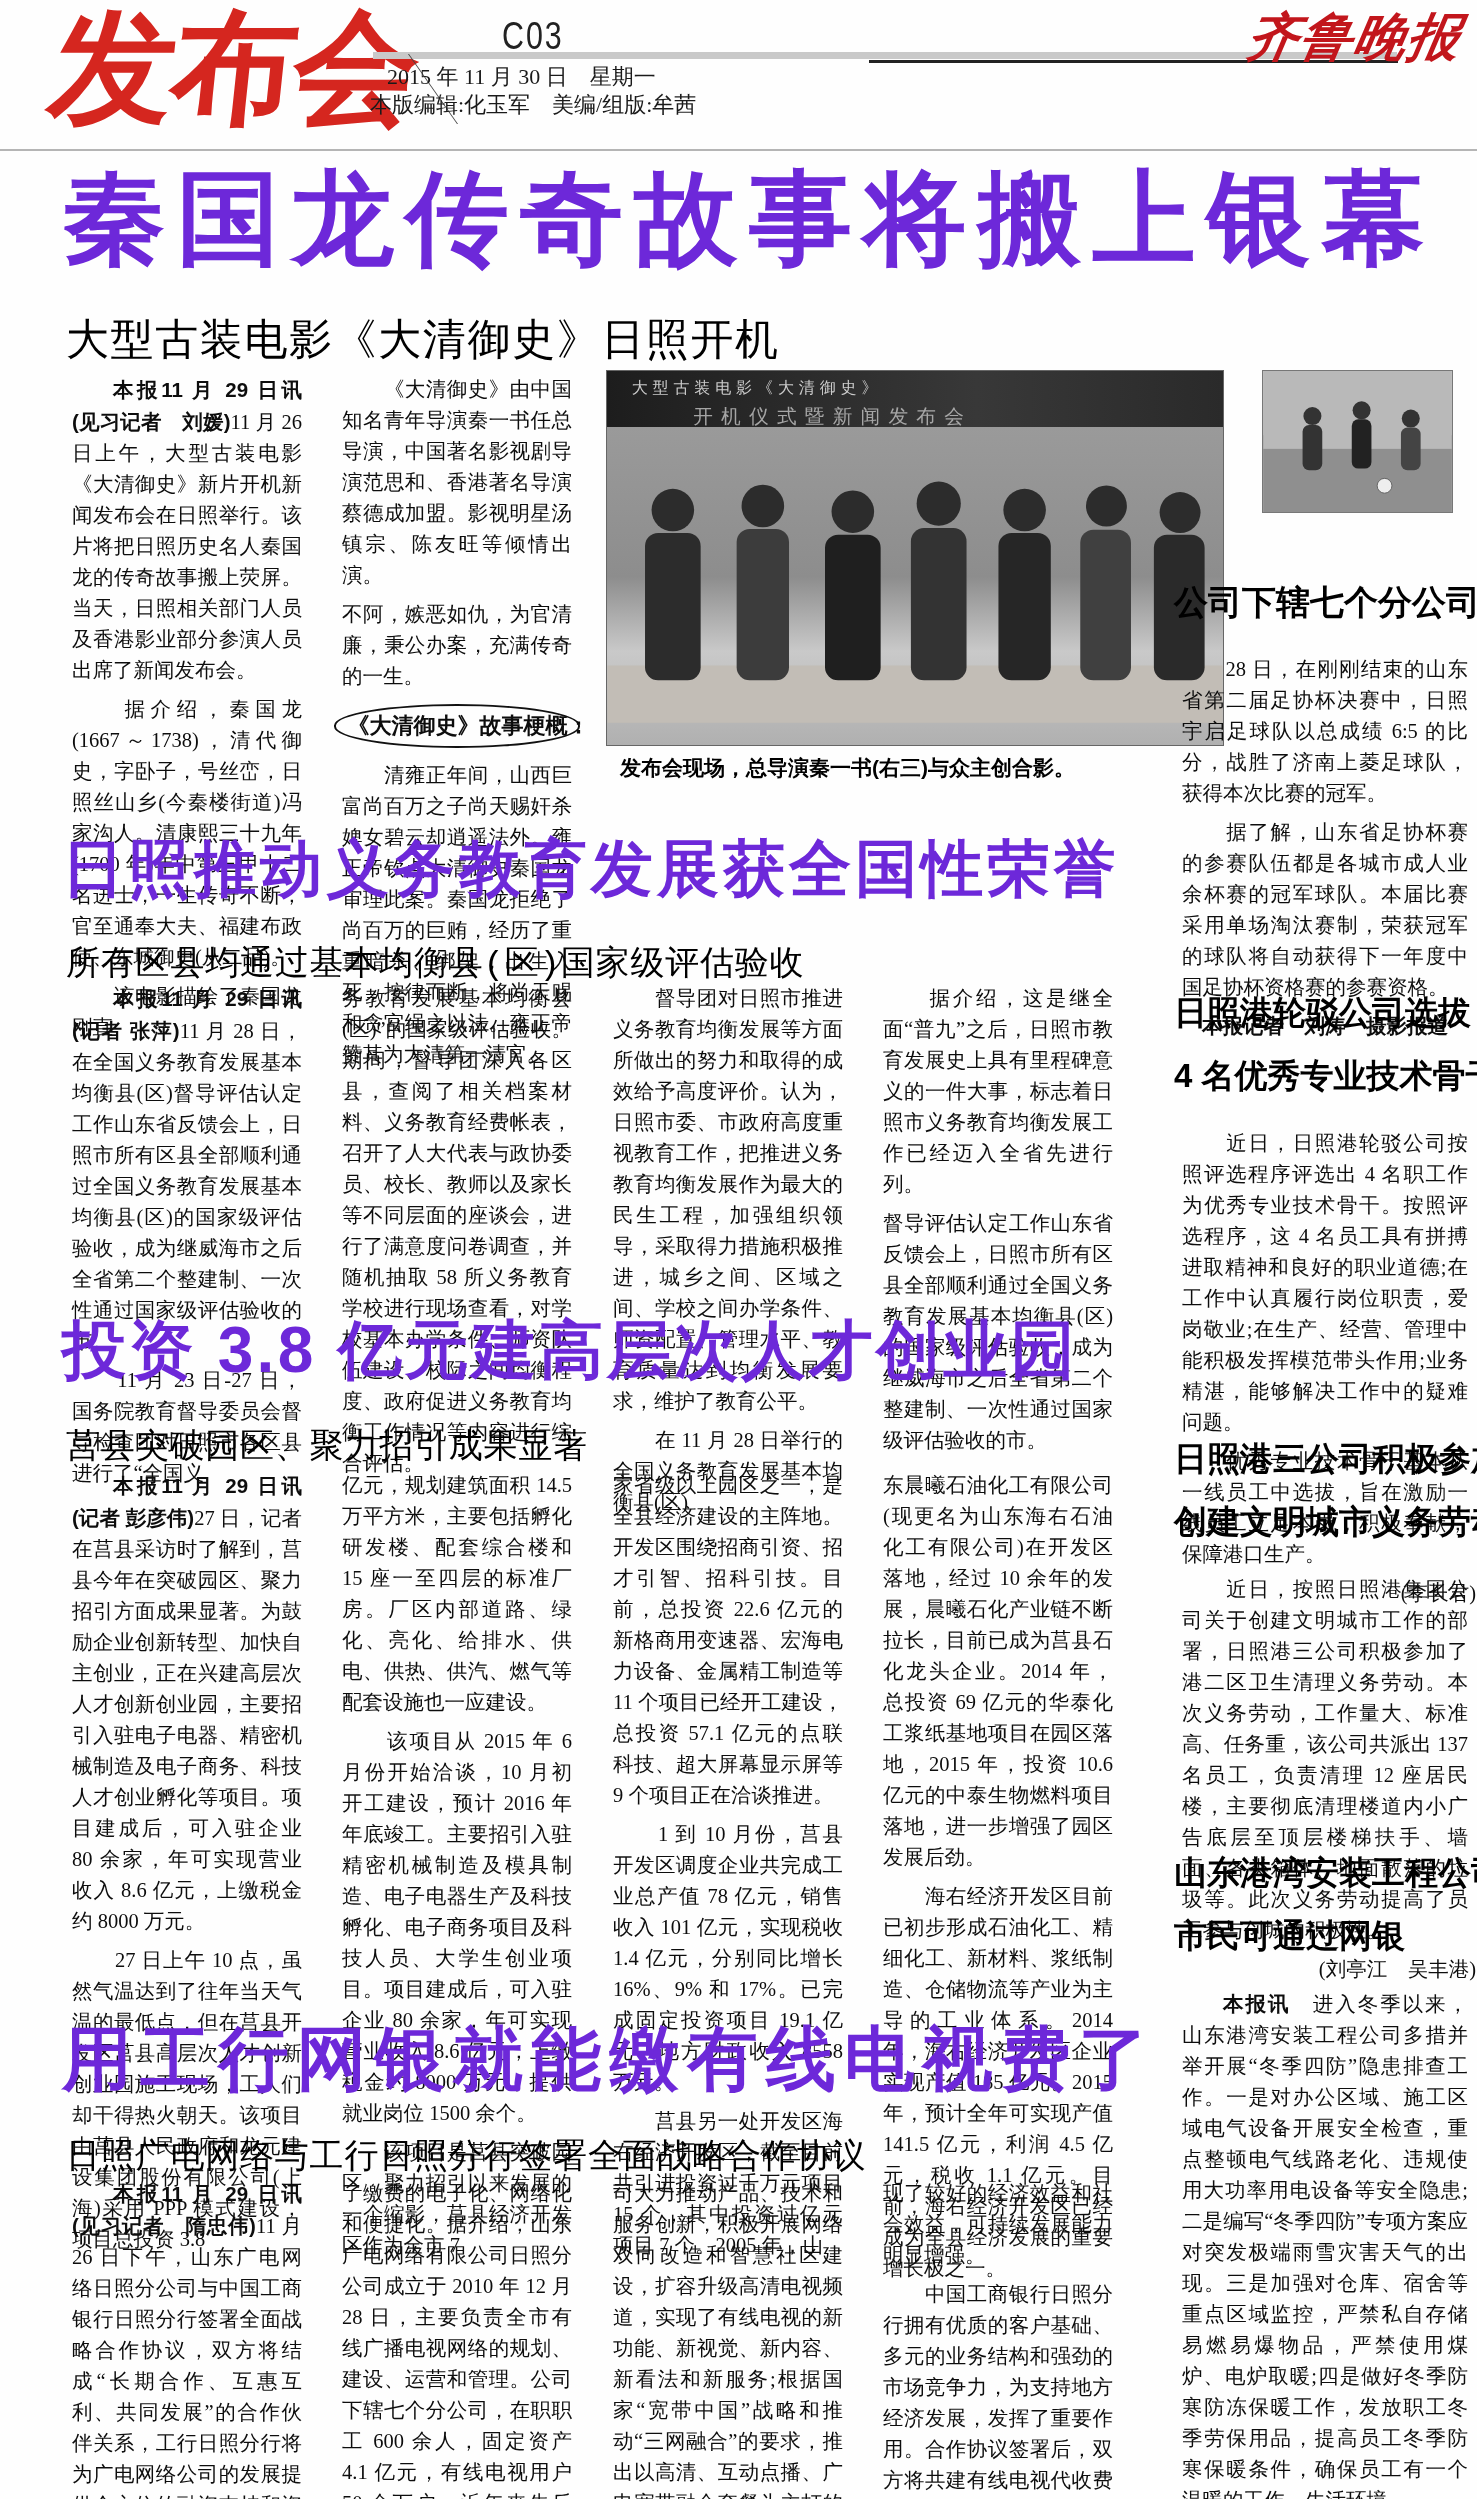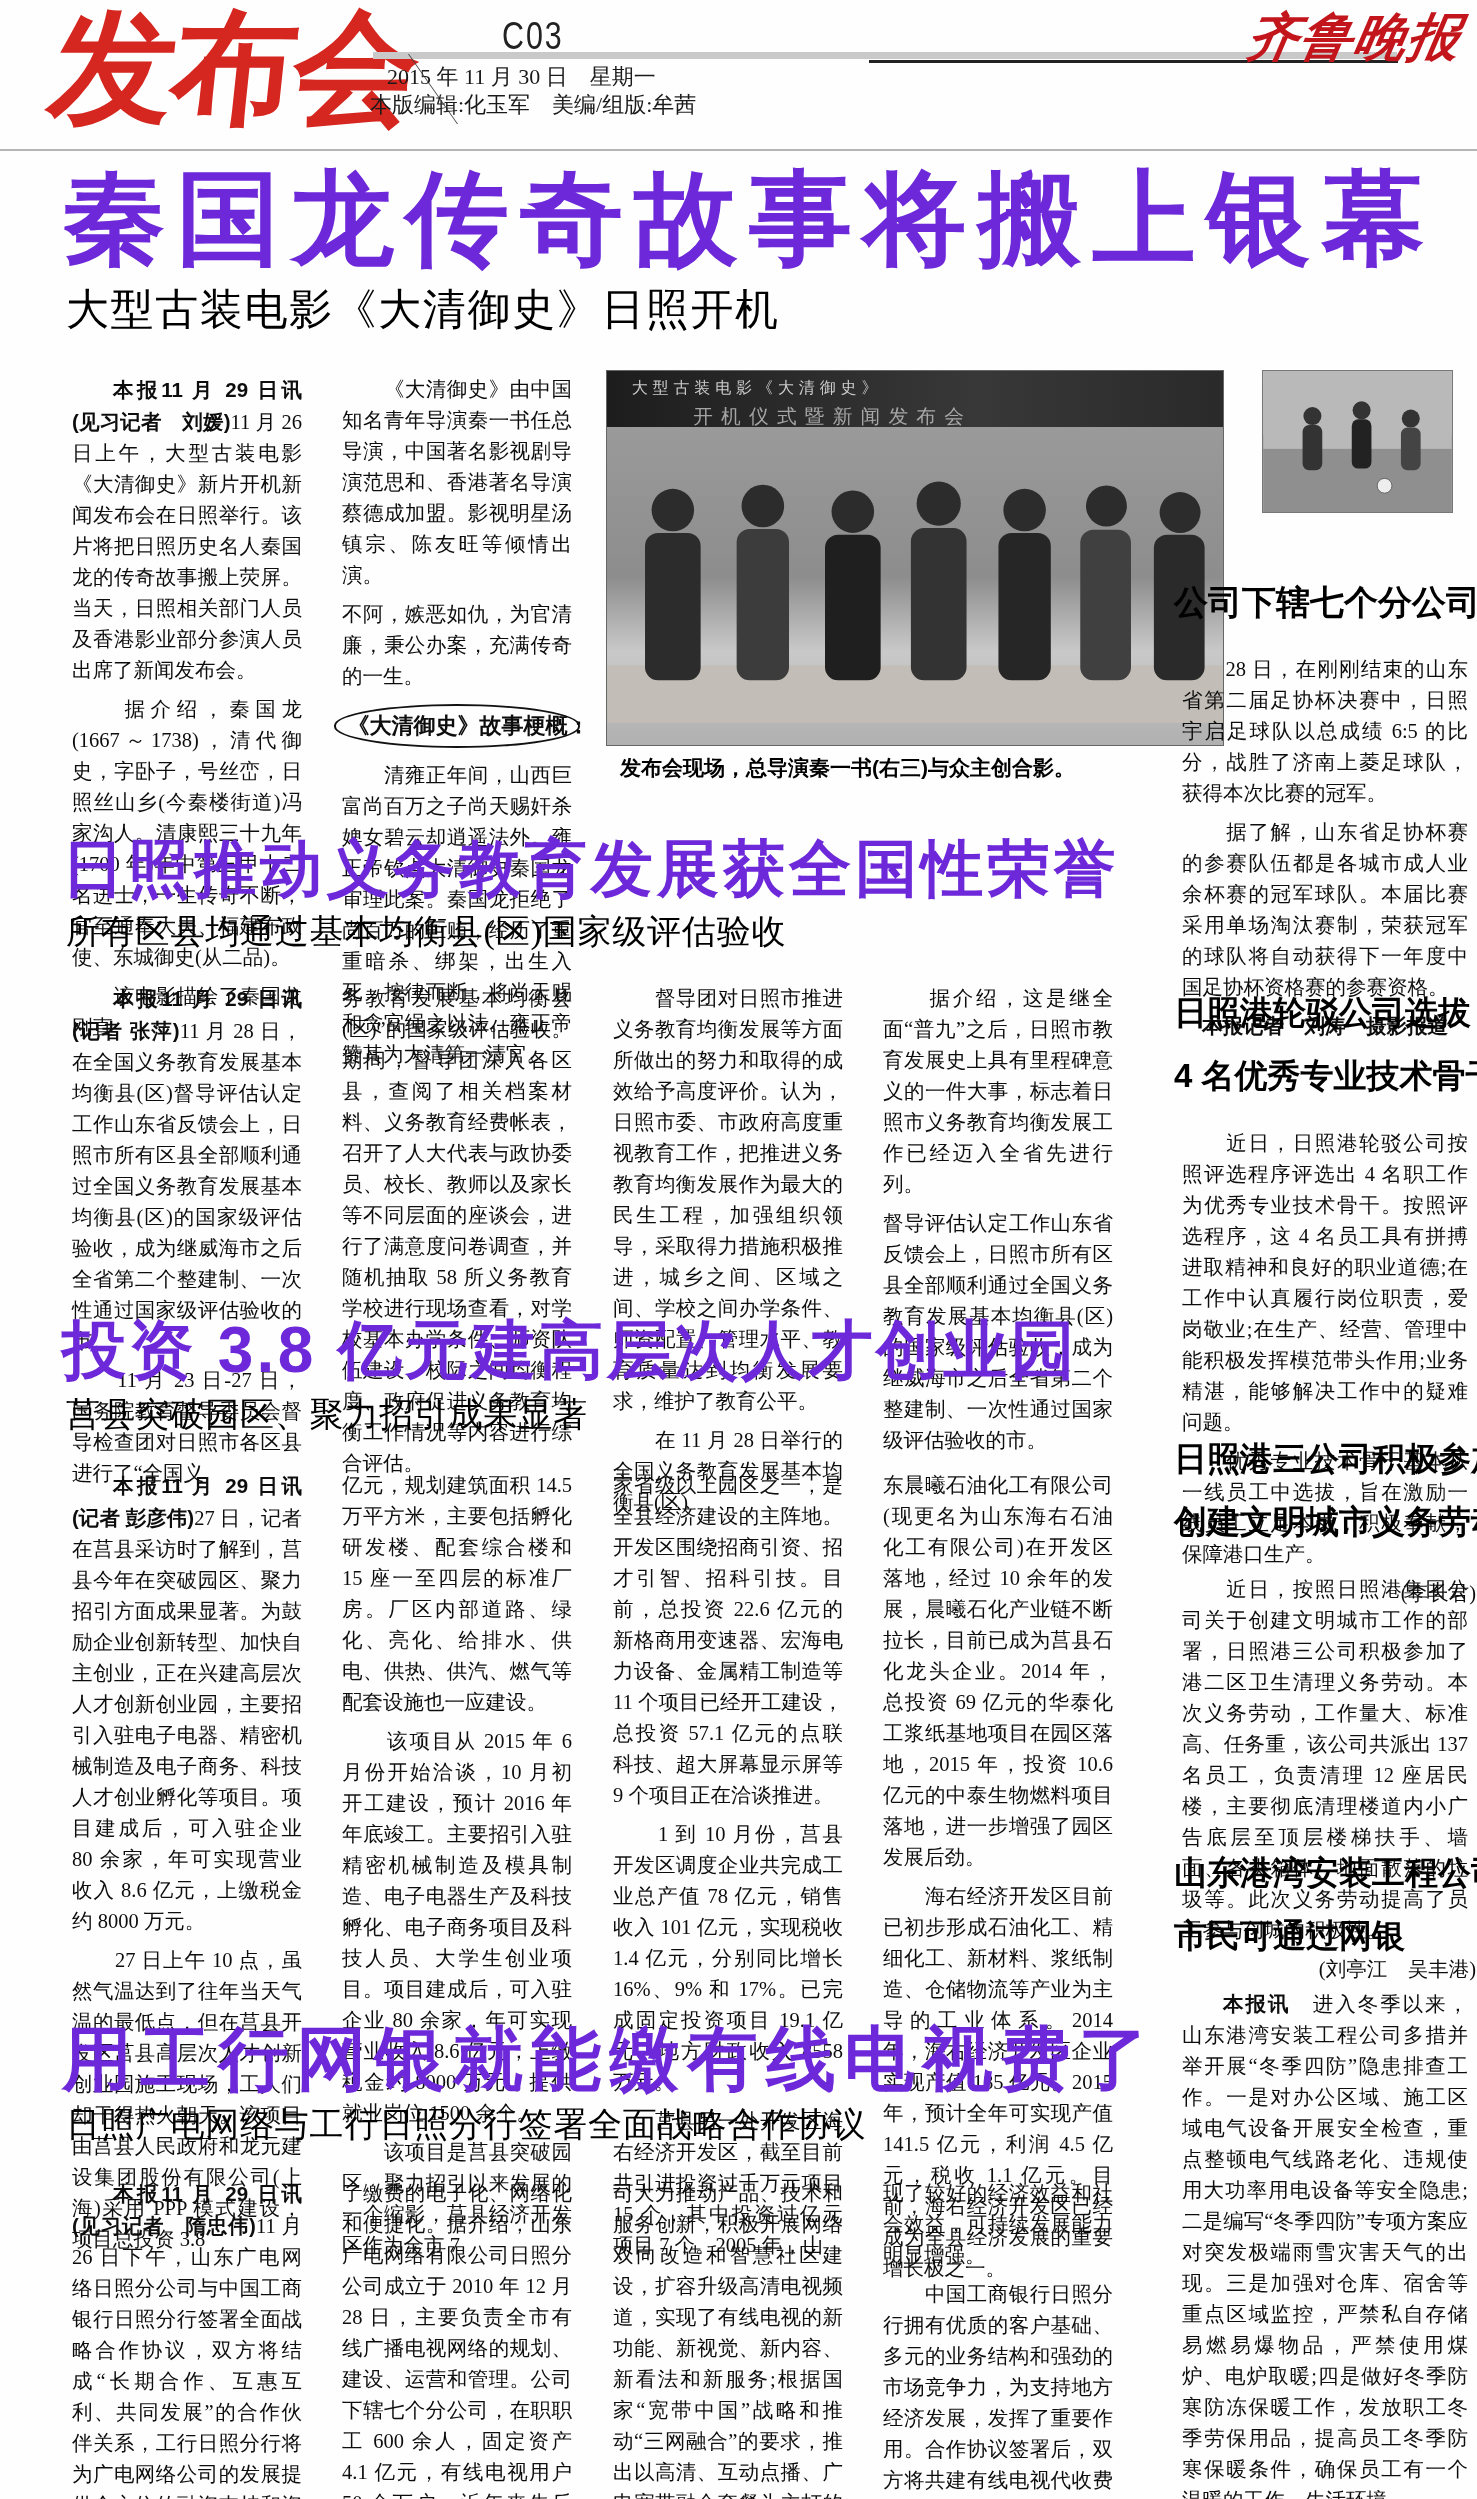--- a/index.html
+++ b/index.html
@@ -18,22 +18,22 @@
          transform:skewX(35deg);transform-origin:top right;}
   .dateline{position:absolute;left:387px;top:62px;font-size:22px;color:#1a1a1a;white-space:nowrap;}
   .editorline{position:absolute;left:370px;top:90px;font-size:22px;color:#1a1a1a;white-space:nowrap;}
   .paperlogo{position:absolute;left:1247px;top:11.5px;width:213px;font-family:"Liberation Serif",serif;
           font-style:italic;font-weight:bold;font-size:52px;line-height:1;color:#c2161c;
           transform:skewX(-10deg);letter-spacing:1.6px;white-space:nowrap;}
   .hrule{position:absolute;left:0;top:149px;width:1478px;height:1.6px;background:#b5b5b5;}
   
   .h1{position:absolute;left:62px;font-family:"Liberation Sans",sans-serif;font-weight:900;
       color:#6d28d9;white-space:nowrap;line-height:1;}
-  .sub{position:absolute;left:66px;font-family:Liberation Serif, serif;font-weight:500;
-      color:#000;white-space:nowrap;line-height:1;}
+  .sub{position:absolute;left:66px;font-family:Liberation Mono, monospace;font-weight:500;
+      color:#000;white-space:nowrap;line-height:1;margin-top:33px;}
   
   .col{position:absolute;width:246px;font-size:20.5px;line-height:31px;text-align:justify;color:#0d0d0d;}
   .col p,.rail p{margin:8px;}
   .railbox{position:absolute;left:1174px;width:302px;}
   .railhead{font-family:"Liberation Sans",sans-serif;font-weight:900;font-size:33px;
             line-height:1.9;color:#000;white-space:nowrap;}
   .rail{font-size:20.5px;line-height:31px;text-align:justify;color:#0d0d0d;}
   .byline{text-align:right;font-size:20.5px;line-height:31px;}
   .byline-bold{font-weight:bold;text-align:center;font-size:20.5px;line-height:31px;}
   

